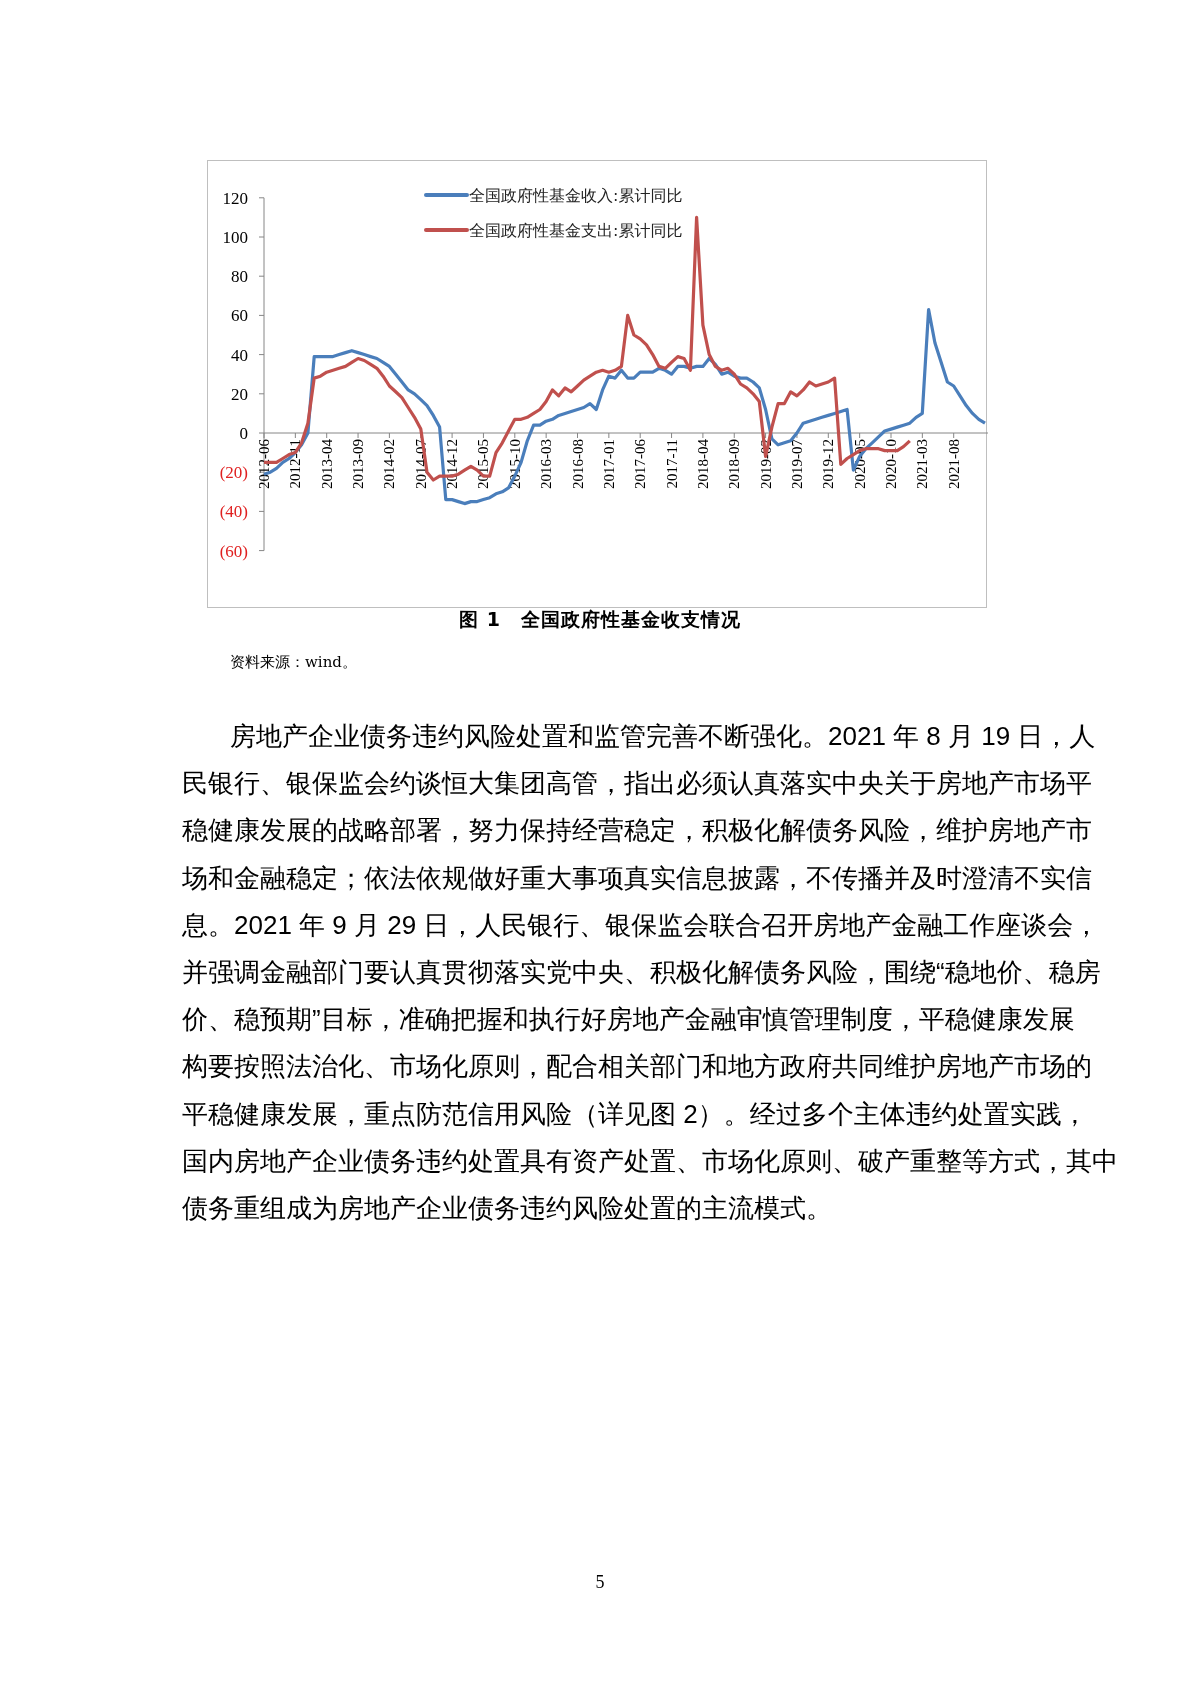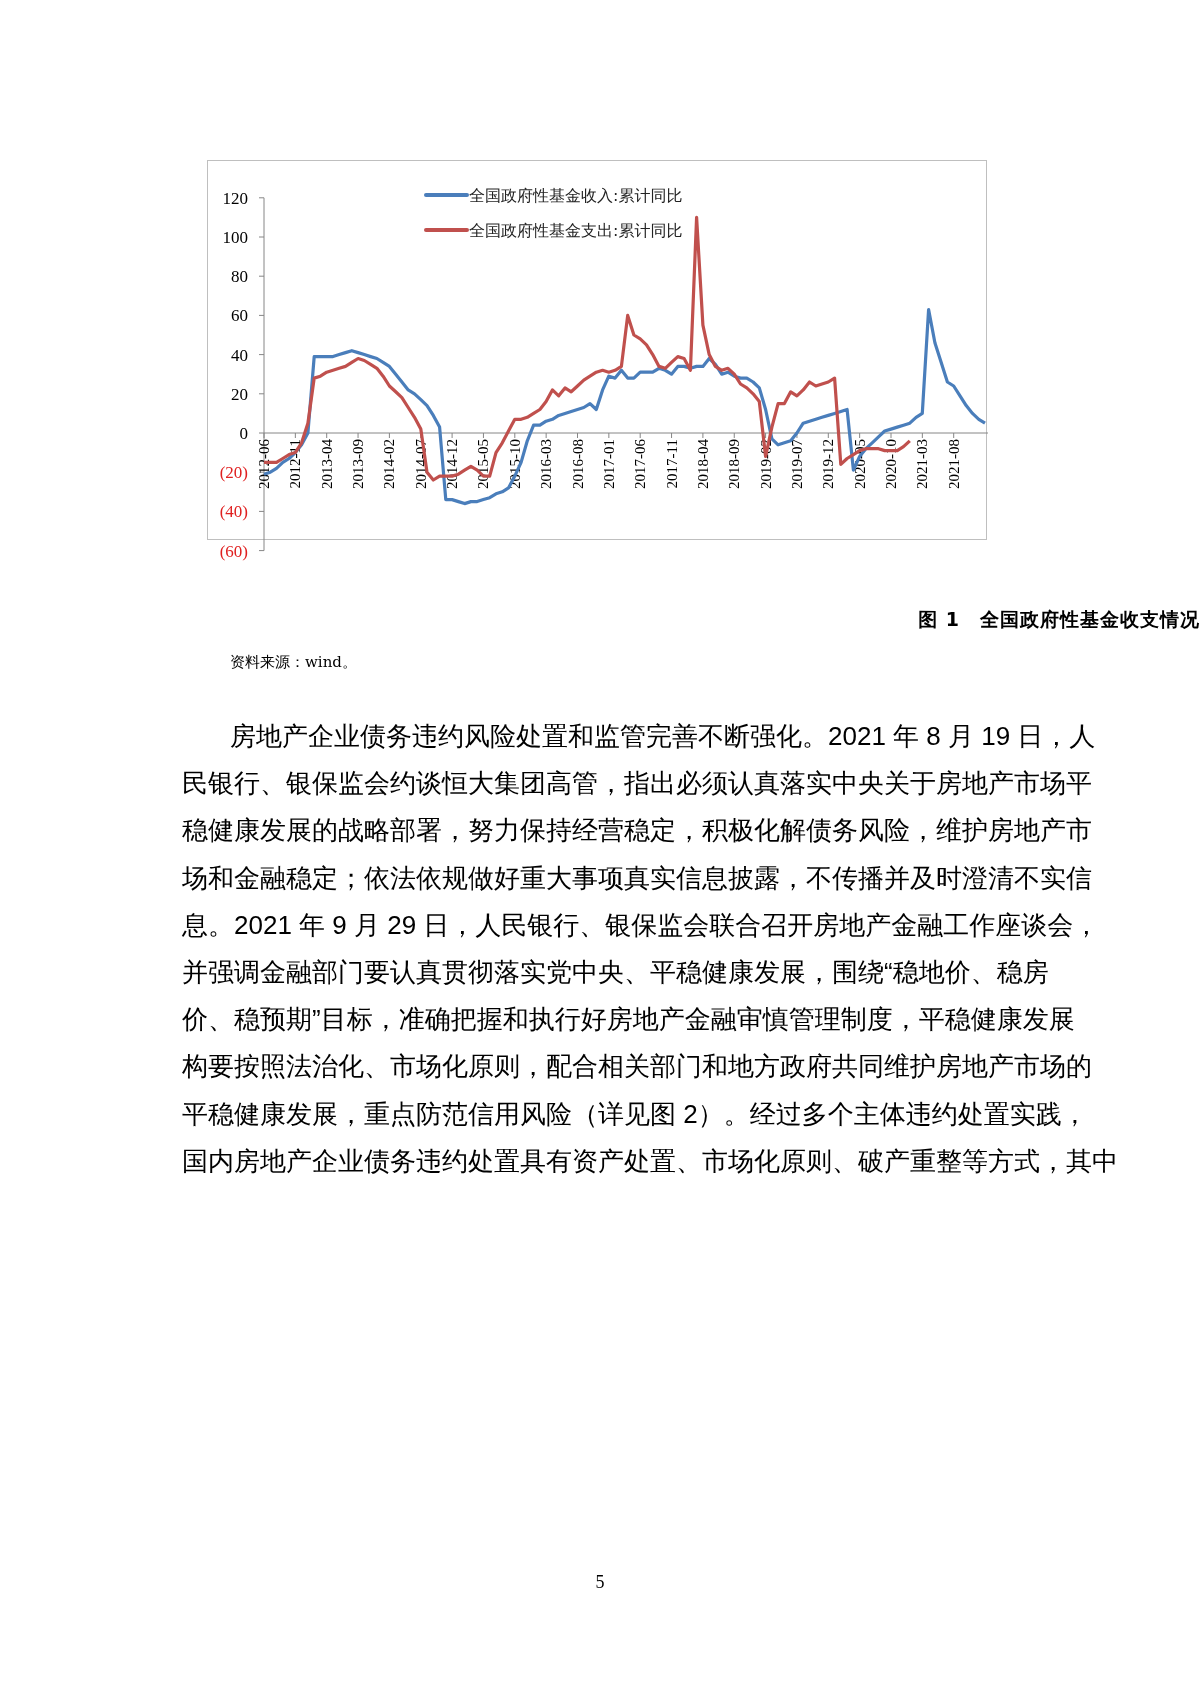--- a/index.html
+++ b/index.html
@@ -1,24 +1,24 @@
 <!DOCTYPE html>
 <html><head>
 <meta charset="utf-8">
 <style>
   html, body { margin: 0; padding: 0; background: #ffffff; }
   body { width: 1200px; height: 1698px; position: relative; overflow: hidden;
          font-family: "DejaVu Serif", "Liberation Serif", serif; color: #000; }
-  .chart-box { position: absolute; left: 207px; top: 160px; width: 780px; height: 380px;
+  .chart-box { position: absolute; left: 207px; top: 160px; width: 780px; height: 448px;
                border: 1px solid #bfbfbf; box-sizing: border-box; }
   svg.chart { position: absolute; left: 0; top: 0; }
   .ylabel { font-family: "Liberation Serif", serif; font-size: 17px; }
   .xlabel { font-family: "Liberation Serif", serif; font-size: 15px; fill: #000; }
   .legend-text { font-family: "DejaVu Sans", sans-serif; font-size: 16px; fill: #222; }
-  .caption { position: absolute; top: 607px; left: 0; width: 1200px; text-align: right;
+  .caption { position: absolute; top: 607px; left: 0; width: 1200px; text-align: center;
              font-family: "DejaVu Sans", sans-serif; font-weight: bold; font-size: 19px; letter-spacing: 1px; }
   .source { position: absolute; top: 653px; left: 230px; font-size: 15px;
             font-family: "DejaVu Serif", serif; }
   .para { position: absolute; left: 182px; top: 713px; width: 845px; font-size: 26px;
           line-height: 47.2px; font-family: Liberation Sans, sans-serif; text-align: justify; }
   .para .line { display: block; white-space: nowrap; text-align-last: justify; }
   .para .line.last { text-align-last: left; }
   .para .line.first { text-indent: 48px; }
   .page-num { position: absolute; top: 1572px; left: 0; width: 1200px; text-align: center;
               font-family: "Liberation Serif", serif; font-size: 18px; }
@@ -107,20 +107,21 @@
 
 <div class="caption">图 1　全国政府性基金收支情况</div>
 <div class="source">资料来源：wind。</div>
 
 <div class="para">
   <span class="line first">房地产企业债务违约风险处置和监管完善不断强化。2021 年 8 月 19 日，人</span>
   <span class="line">民银行、银保监会约谈恒大集团高管，指出必须认真落实中央关于房地产市场平</span>
   <span class="line">稳健康发展的战略部署，努力保持经营稳定，积极化解债务风险，维护房地产市</span>
   <span class="line">场和金融稳定；依法依规做好重大事项真实信息披露，不传播并及时澄清不实信</span>
   <span class="line">息。2021 年 9 月 29 日，人民银行、银保监会联合召开房地产金融工作座谈会，</span>
-  <span class="line">并强调金融部门要认真贯彻落实党中央、平稳健康发展，围绕“稳地价、稳房</span>
+  <span class="line">并强调金融部门要认真贯彻落实党中央、积极化解债务风险，围绕“稳地价、稳房</span>
   <span class="line">价、稳预期”目标，准确把握和执行好房地产金融审慎管理制度，平稳健康发展</span>
   <span class="line">构要按照法治化、市场化原则，配合相关部门和地方政府共同维护房地产市场的</span>
   <span class="line">平稳健康发展，重点防范信用风险（详见图 2）。经过多个主体违约处置实践，</span>
   <span class="line">国内房地产企业债务违约处置具有资产处置、市场化原则、破产重整等方式，其中</span>
+  <span class="line last">债务重组成为房地产企业债务违约风险处置的主流模式。</span>
 </div>
 
 <div class="page-num">5</div>
 
 </body></html>

